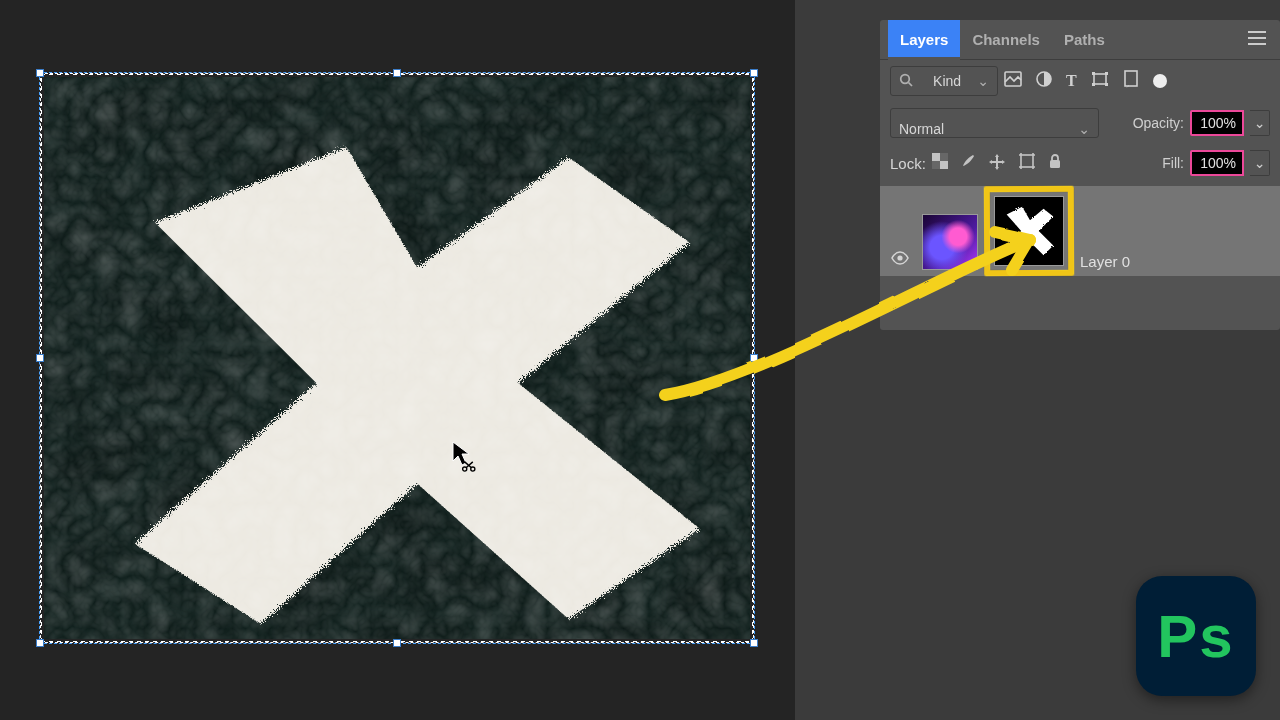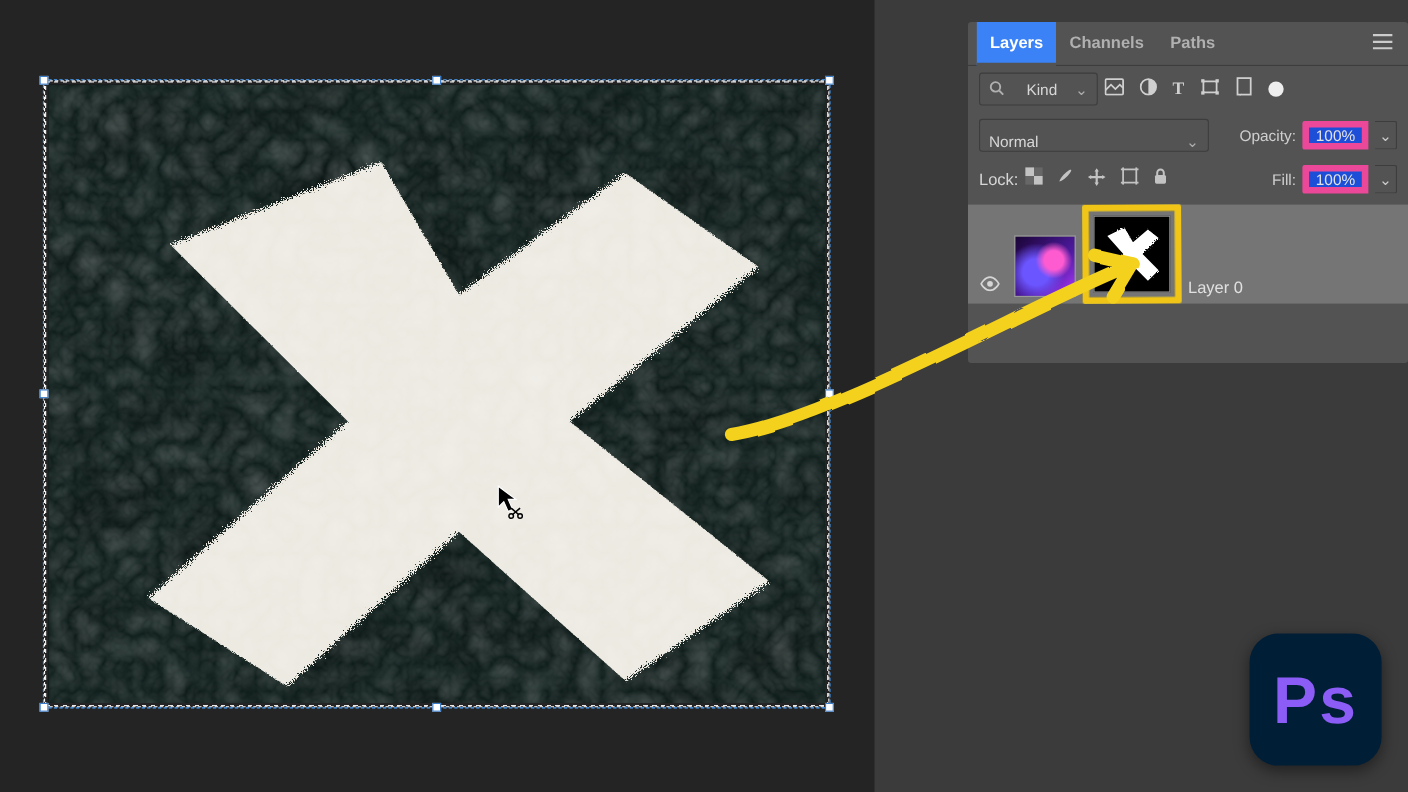--- a/index.html
+++ b/index.html
@@ -98,21 +98,21 @@
   .filter-dd{ width:108px; }
   .blend-dd{ width:209px;align-items:flex-end; }
   .searchic{ opacity:.75; margin-right:4px; }
   .filter-icons{ display:flex; gap:14px; align-items:center; color:#d0d0d0; font-size:16px; }
   .filter-icons span{ cursor:pointer; }
   .dot{ width:14px; height:14px; border-radius:50%; background:#eee; }
 
   .kv{ display:flex; align-items:center; gap:6px; font-size:14px; color:#cfcfcf; }
   .valbox{
     height:26px; min-width:54px; padding:0 6px; display:flex; align-items:center; justify-content:flex-end;
-    border:6px solid #ec4899; border-radius:2px 0 0 2px; background:#1d4ed8; font-size:14px; color:#e2e2e2;
+    border:2px solid #ec4899; border-radius:2px 0 0 2px; background:#000000; font-size:14px; color:#e2e2e2;
   }
   .valchev{ width:20px; height:26px; border:1px solid #3d3d3d; border-left:none; display:flex; align-items:center; justify-content:center; border-radius:0 2px 2px 0; }
 
   .lock-icons{ display:flex; gap:12px; opacity:.9; }
 
   
   .layers-list{ padding:4px 0; }
   .layer-row{
     display:flex; align-items:flex-end; gap:12px; padding:6px 10px; min-height:80px;
   }
@@ -156,21 +156,21 @@
   
   .arrow-svg{
     position:absolute; left:560px; top:200px; width:560px; height:230px; pointer-events:none;
   }
 
   
   .ps-logo{
     position:absolute; right:24px; bottom:24px;
     width:120px; height:120px; border-radius:26px;
     background:#001e36; display:flex; align-items:center; justify-content:center;
-    font-weight:900; font-size:60px; color:#8b5cf6; letter-spacing:2px;
+    font-weight:900; font-size:60px; color:#22c55e; letter-spacing:2px;
     box-shadow:0 4px 14px rgba(0,0,0,.45);
     font-family: Arial, sans-serif;
   }
 </style>
 </head>
 <body>
 
 <div class="doc-area">
   <div class="canvas-wrap">
     <div class="canvas-img">

